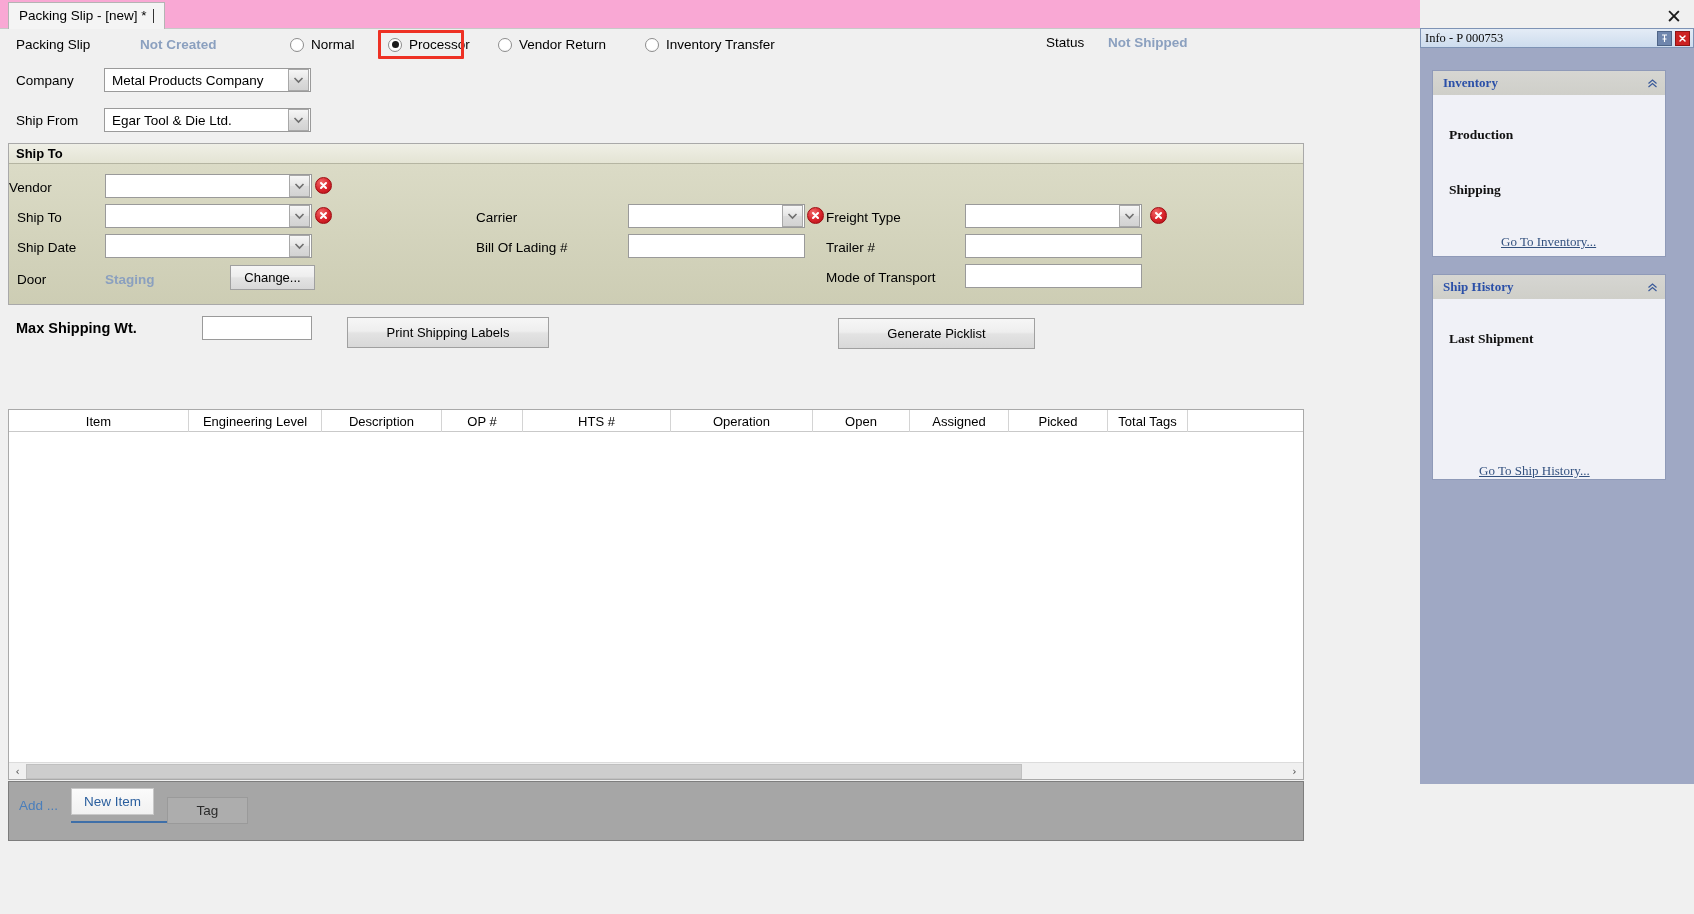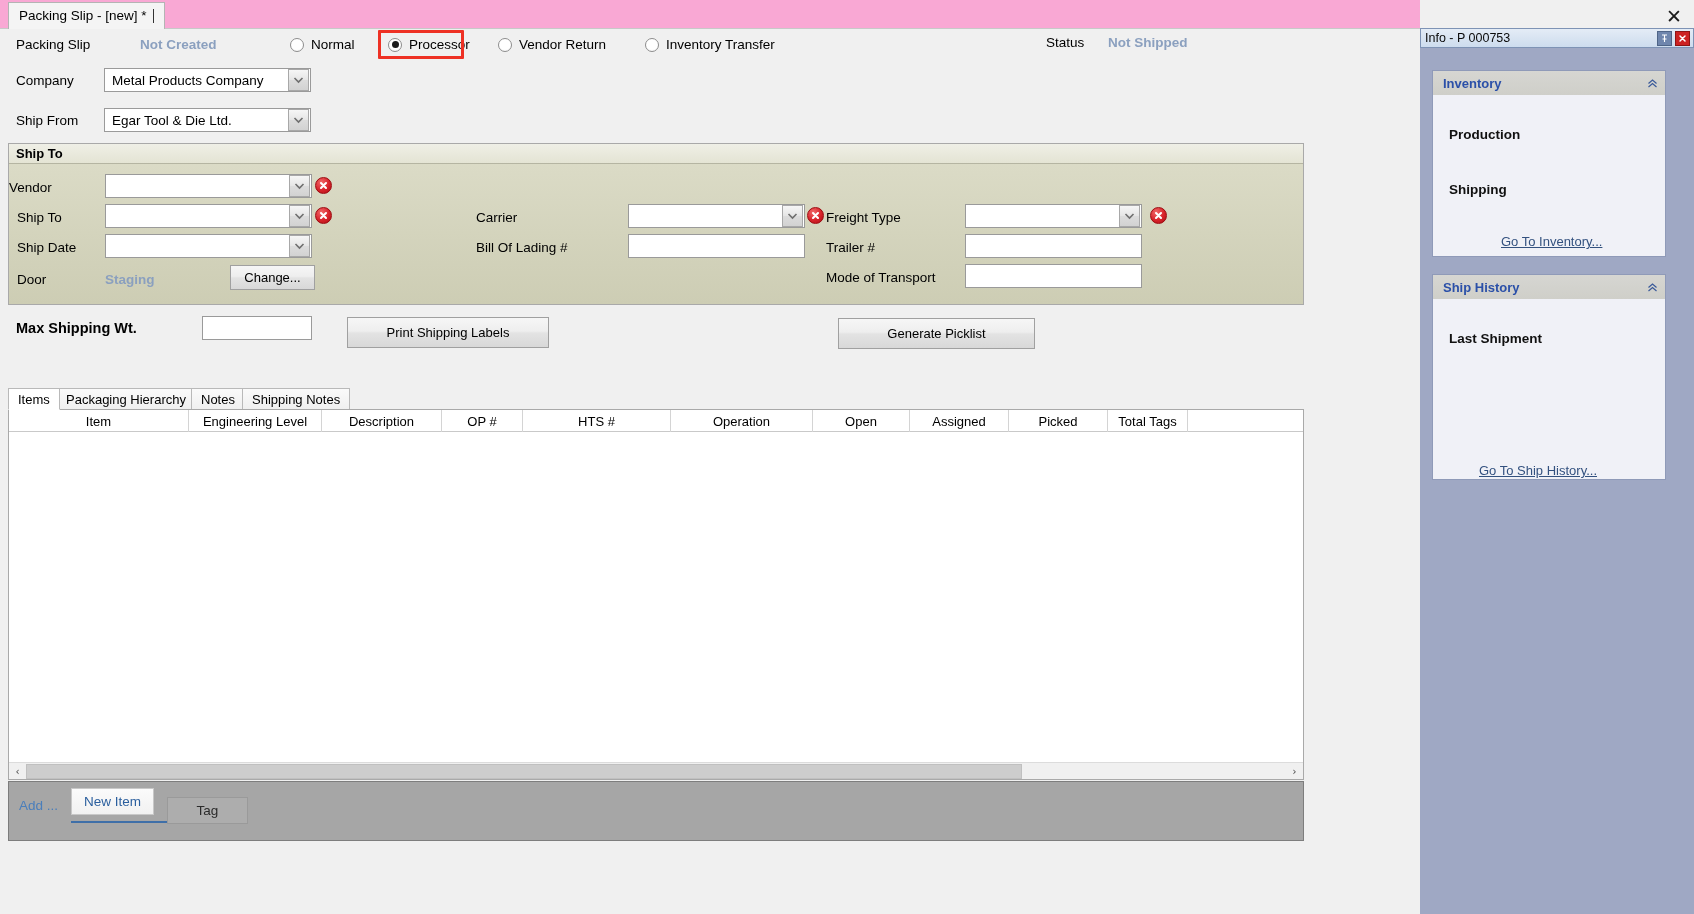--- a/index.html
+++ b/index.html
@@ -338,22 +338,23 @@
     position: absolute;
     height: 2px;
     background: #3f6fa8;
   }
 
   
   .infopanel {
     position: absolute;
     left: 1420px; top: 28px;
     width: 274px;
-    height: 886px;
+    height: 756px;
     background: #9fa8c4;
+    font-family: Liberation Serif, serif;
   }
   .infopanel-title {
     position: absolute;
     left: 0; top: 0;
     width: 274px;
     height: 20px;
     background: linear-gradient(to bottom, #e4ecf6 0%, #cddcee 100%);
     border: 1px solid #7e93b5;
     display: flex;
     align-items: center;
@@ -569,26 +570,20 @@
 
       <div class="lbl" style="left:817px; top:126px;">Mode of Transport</div>
       <div class="txt" style="left:956px; top:120px; width:177px;"></div>
     </div>
 
     <div class="lbl" style="position:absolute; left:16px; top:320px; font-weight:bold; font-size:14.5px;">Max Shipping Wt.</div>
     <div class="txt" style="left:202px; top:316px; width:110px;"></div>
     <div class="btn" style="left:347px; top:317px; width:202px; height:31px;">Print Shipping Labels</div>
     <div class="btn" style="left:838px; top:318px; width:197px; height:31px;">Generate Picklist</div>
 
-    <div class="itab-strip">
-      <div class="itab active" style="left:0px;">Items</div>
-      <div class="itab" style="left:48px;">Packaging Hierarchy</div>
-      <div class="itab" style="left:183px;">Notes</div>
-      <div class="itab" style="left:234px;">Shipping Notes</div>
-    </div>
 
     <div class="grid">
       <div class="grid-head">
         <div class="gh" style="width:180px;">Item</div>
         <div class="gh" style="width:133px;">Engineering Level</div>
         <div class="gh" style="width:120px;">Description</div>
         <div class="gh" style="width:81px;">OP #</div>
         <div class="gh" style="width:148px;">HTS #</div>
         <div class="gh" style="width:142px;">Operation</div>
         <div class="gh" style="width:97px;">Open</div>

